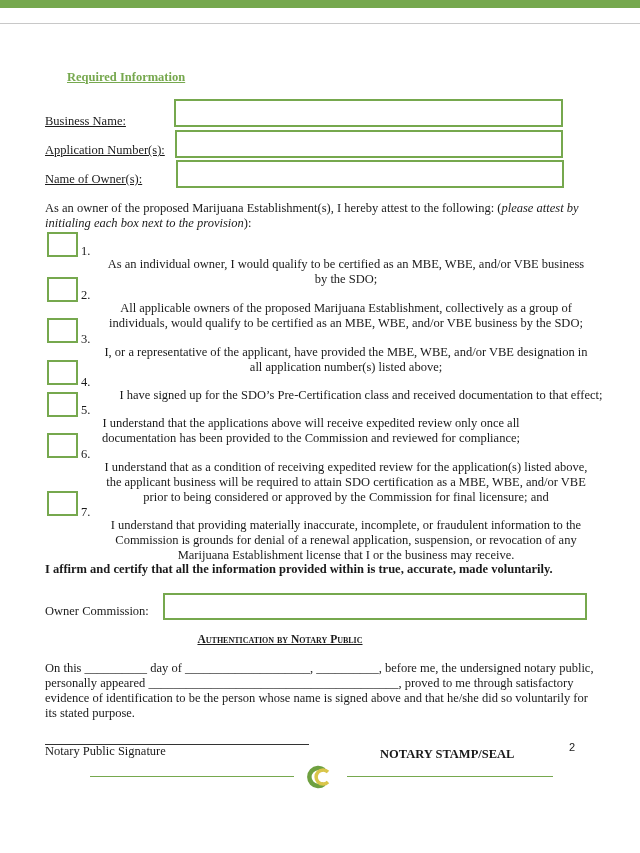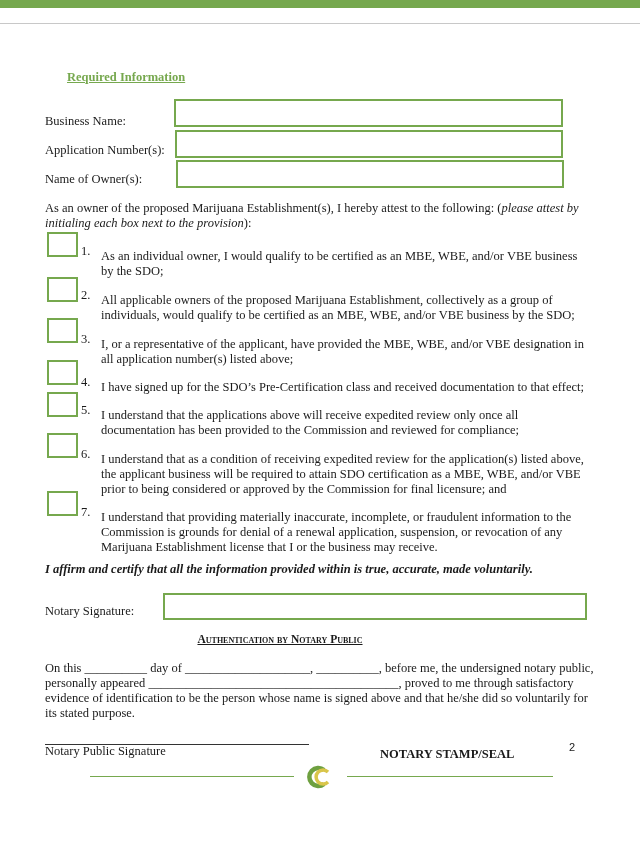--- a/index.html
+++ b/index.html
@@ -2,30 +2,30 @@
 <html><head>
 <meta charset="utf-8">
 <style>
   html, body { margin:0; padding:0; background:#ffffff; }
   body { width:640px; height:853px; position:relative; overflow:hidden;
          font-family:"Liberation Serif","DejaVu Serif",serif; color:#1a1a1a; }
   .topbar { position:absolute; left:0; top:0; width:640px; height:8px; background:#76a84e; }
   .topline { position:absolute; left:0; top:23px; width:640px; height:1px; background:#c8c8c8; }
   .section-title { position:absolute; left:45px; top:70px; font-size:12.5px; font-weight:bold;
                    color:#76a84e; text-decoration:underline;margin-left:22px; }
-  .field-label { position:absolute; left:45px; font-size:12.5px; }
+  .field-label { position:absolute; left:45px; font-size:12.5px;text-decoration:underline; }
   .field-box { position:absolute; border:2px solid #76a84e; box-sizing:border-box; background:#fff; }
   .intro { position:absolute; left:45px; top:201px; width:555px; font-size:12.5px; line-height:15px; }
   .intro i { font-style:italic; }
   .item { position:absolute; left:45px; width:560px; font-size:12.5px; line-height:15px; }
   .item .box { position:absolute; left:2px; width:31px; height:25px; border:2px solid #76a84e;
                box-sizing:border-box; background:#fff; }
   .item .num { position:absolute; left:36px; top:0; }
-  .item .txt { position:absolute; left:56px; top:5px; width:490px; }
-  .affirm { position:absolute; left:45px; top:562px; font-size:12.5px; font-weight:bold;font-style:italic; }
+  .item .txt { position:absolute; left:56px; top:13px; width:490px;text-align:center; }
+  .affirm { position:absolute; left:45px; top:562px; font-size:12.5px; font-weight:bold; }
   .sig-label { position:absolute; left:45px; top:604px; font-size:12.5px; }
   .sig-box { position:absolute; left:163px; top:593px; width:424px; height:27px;
              border:2px solid #76a84e; box-sizing:border-box; }
   .notary-title { position:absolute; left:0; width:560px; top:633px; text-align:center;
                   font-size:11.5px; font-weight:bold; text-decoration:underline; font-variant:small-caps; }
   .notary-para { position:absolute; left:45px; top:661px; width:555px; font-size:12.5px; line-height:15px; }
   .sig-line { position:absolute; left:45px; top:744px; width:264px; height:1px; background:#333; }
   .notary-sig-label { position:absolute; left:45px; top:744px; font-size:12.5px;text-align:right; }
   .stamp-label { position:absolute; left:380px; top:735px; font-size:12.5px; font-weight:bold;margin-top:12px; }
   .page-num { position:absolute; left:569px; top:741px; font-size:11px; font-family:"Liberation Sans",sans-serif; }
@@ -82,21 +82,21 @@
   <span class="txt">I understand that as a condition of receiving expedited review for the application(s) listed above, the applicant business will be required to attain SDO certification as a MBE, WBE, and/or VBE prior to being considered or approved by the Commission for final licensure; and</span>
 </div>
 <div class="item" style="top:505px">
   <div class="box" style="top:-14px"></div>
   <span class="num">7.</span>
   <span class="txt">I understand that providing materially inaccurate, incomplete, or fraudulent information to the Commission is grounds for denial of a renewal application, suspension, or revocation of any Marijuana Establishment license that I or the business may receive.</span>
 </div>
 
 <div class="affirm">I affirm and certify that all the information provided within is true, accurate, made voluntarily.</div>
 
-<div class="sig-label">Notary Signature:</div>
+<div class="sig-label">Owner Commission:</div>
 <div class="sig-box"></div>
 
 <div class="notary-title">Authentication by Notary Public</div>
 <div class="notary-para">On this __________ day of ____________________, __________, before me, the undersigned notary public, personally appeared ________________________________________, proved to me through satisfactory evidence of identification to be the person whose name is signed above and that he/she did so voluntarily for its stated purpose.</div>
 
 <div class="sig-line"></div>
 <div class="notary-sig-label">Notary Public Signature</div>
 <div class="stamp-label">NOTARY STAMP/SEAL</div>
 <div class="page-num">2</div>
 

